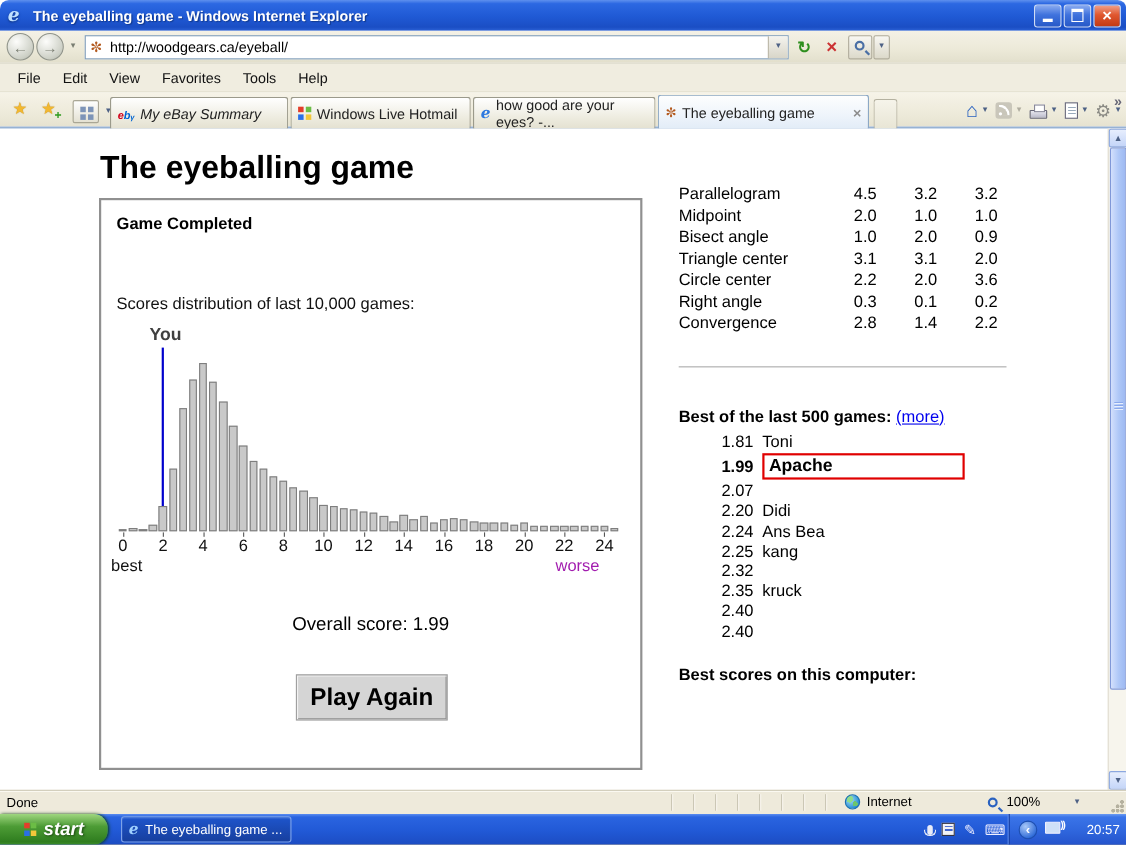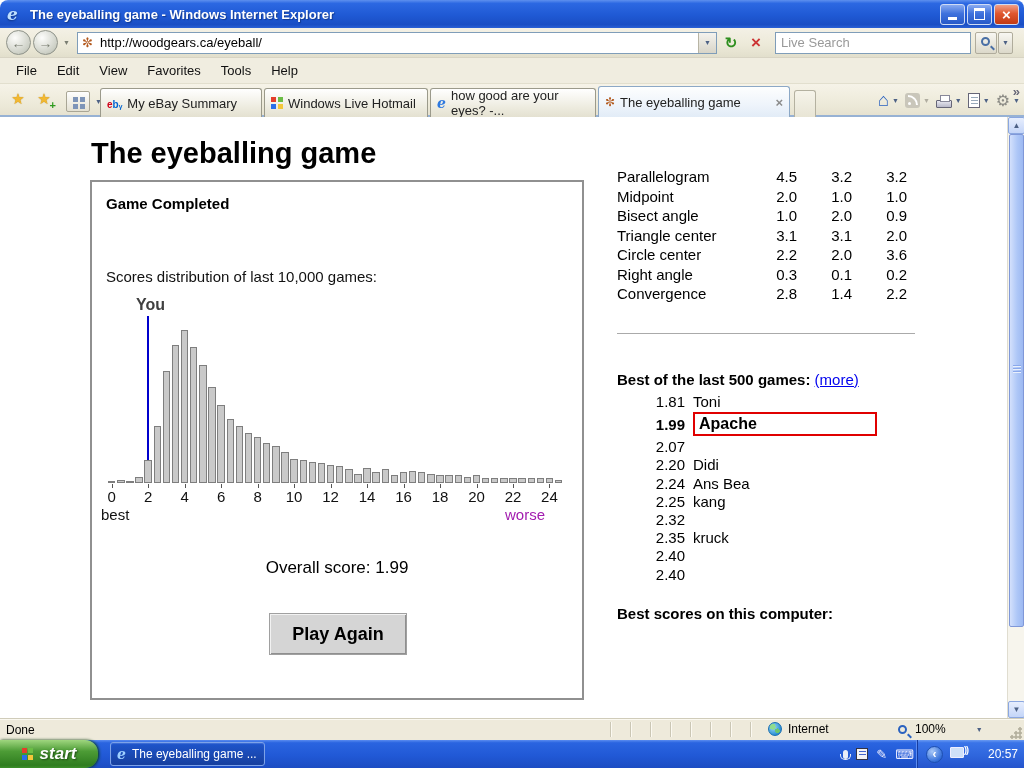--- a/index.html
+++ b/index.html
@@ -109,21 +109,21 @@
   .you-head { position:absolute; left:52px; top:291px; width:0; height:0; border-left:4px solid transparent; border-right:4px solid transparent; border-top:10px solid #0000cc; }
   .bars { position:absolute; left:16px; top:148px; width:470px; height:153px; }
   .bar { position:absolute; bottom:0; width:7.4px; background:#c9c9c9; border:1px solid #7e7e7e; }
   .tickmark { position:absolute; top:302px; width:1px; height:4px; background:#555; }
   .ticklabel { position:absolute; top:306px; width:30px; text-align:center; font-size:15px; color:#111; }
   .axis-left { position:absolute; left:9px; top:324px; font-size:15px; color:#111; }
   .axis-right { position:absolute; left:413px; top:324px; font-size:15px; color:#a21caf; }
   .overall { position:absolute; left:0; top:376px; width:100%; text-align:center; font-size:17px; color:#000; }
   .playagain { position:absolute; left:177px; top:431px; width:138px; height:42px; background:#d5d5d5;
     border:1px solid #a0a0a0; box-shadow:inset 1px 1px 0 #f2f2f2, inset -1px -1px 0 #8f8f8f;
-    font-size:18px; font-weight:bold; color:#000; display:flex; align-items:center; justify-content:center; }
+    font-size:22px; font-weight:bold; color:#000; display:flex; align-items:center; justify-content:center; }
 
   .rightcol { position:absolute; left:617px; top:51px; width:302px; }
   .inacc-title { font-size:15px; font-weight:bold; margin-bottom:7px; }
   .inacc-row { display:grid; grid-template-columns:135px 45px 55px 55px; height:19.5px; font-size:15px; }
   .inacc-row .val { text-align:right; }
   .avg-row { margin-top:8px; font-size:15px; }
   .avg-label { font-weight:bold; }
   .avg-val { margin-left:14px; }
   .avg-note { margin-left:12px; }
   .sep-hr { border:none; border-top:1px solid #aaa; margin:28px 0 0 0; width:298px; }
@@ -213,23 +213,20 @@
     <span class="navcircle nav-back"></span>
     <span class="navcircle nav-fwd"></span>
     <span class="nav-drop"></span>
     <div class="addrfield">
       <span class="favicon-hand"></span>
       <input class="addr-input" value="http://woodgears.ca/eyeball/" style="">
       <span class="addr-drop"></span>
     </div>
     <span class="tool-sm icon-refresh"></span>
     <span class="tool-sm icon-stop"></span>
-    <div class="searchbox">
-      <input class="search-input" placeholder="Live Search" style="">
-    </div>
     <span class="searchbtn">
         <span class="mag"></span>
       </span>
     <span class="search-drop"></span>
   </div>
 
   <div class="menurow">
       <span class="menu-item">File</span>
       <span class="menu-item">Edit</span>
       <span class="menu-item">View</span>
@@ -239,21 +236,21 @@
     </div>
 
   <div class="tabrow">
     <span class="star-btn star-fav"></span>
     <span class="star-btn star-add"></span>
     <span class="qt-btn">
         <span class="qt-grid"></span>
       </span>
     <span class="qt-drop"></span>
 
-    <div class="tab" style="left:100px;width:162px;">
+    <div class="tab" style="left:100px;width:162px;font-style:italic;">
       <span class="ticon ebay-icon"></span>
       <span>My eBay Summary</span>
     </div>
     <div class="tab" style="left:264px;width:164px;">
       <span class="ticon win-flag"></span>
       <span>Windows Live Hotmail</span>
     </div>
     <div class="tab" style="left:430px;width:166px;">
       <span class="ticon ie-sm"></span>
       <span>how good are your eyes? -...</span>

